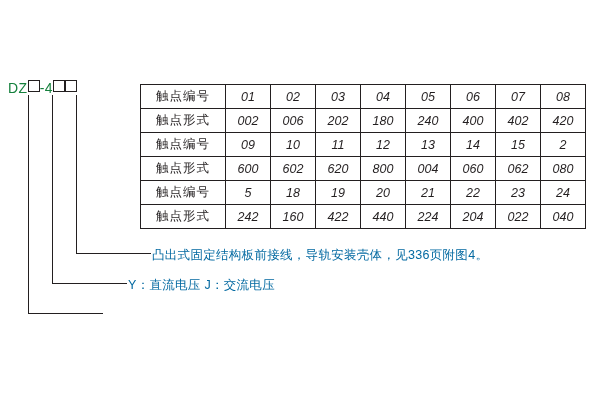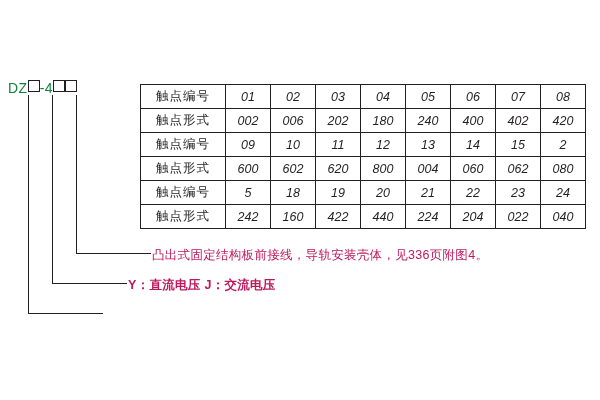--- a/index.html
+++ b/index.html
@@ -71,26 +71,26 @@
   }
   table.contact-table td.cell {
     width: 36px;
     font-style: italic;
   }
 
   
   .note {
     position: absolute;
     font-size: 12.5px;
-    color: #be185d;
+    color: #0369a1;
     white-space: nowrap;
     letter-spacing: 0.3px;
   }
   .note-1 { left: 152px; top: 247px; }
-  .note-2 { left: 128px; top: 277px; font-weight: bold; }
+  .note-2 { left: 128px; top: 277px; }
   .note-3 { left: 104px; top: 307px; }
 </style>
 </head>
 <body>
 
 <div id="root">
 
   <div class="model-code">
     <span>DZ</span><span class="box"></span><span>-4</span><span class="box"></span><span class="box"></span>
   </div>

